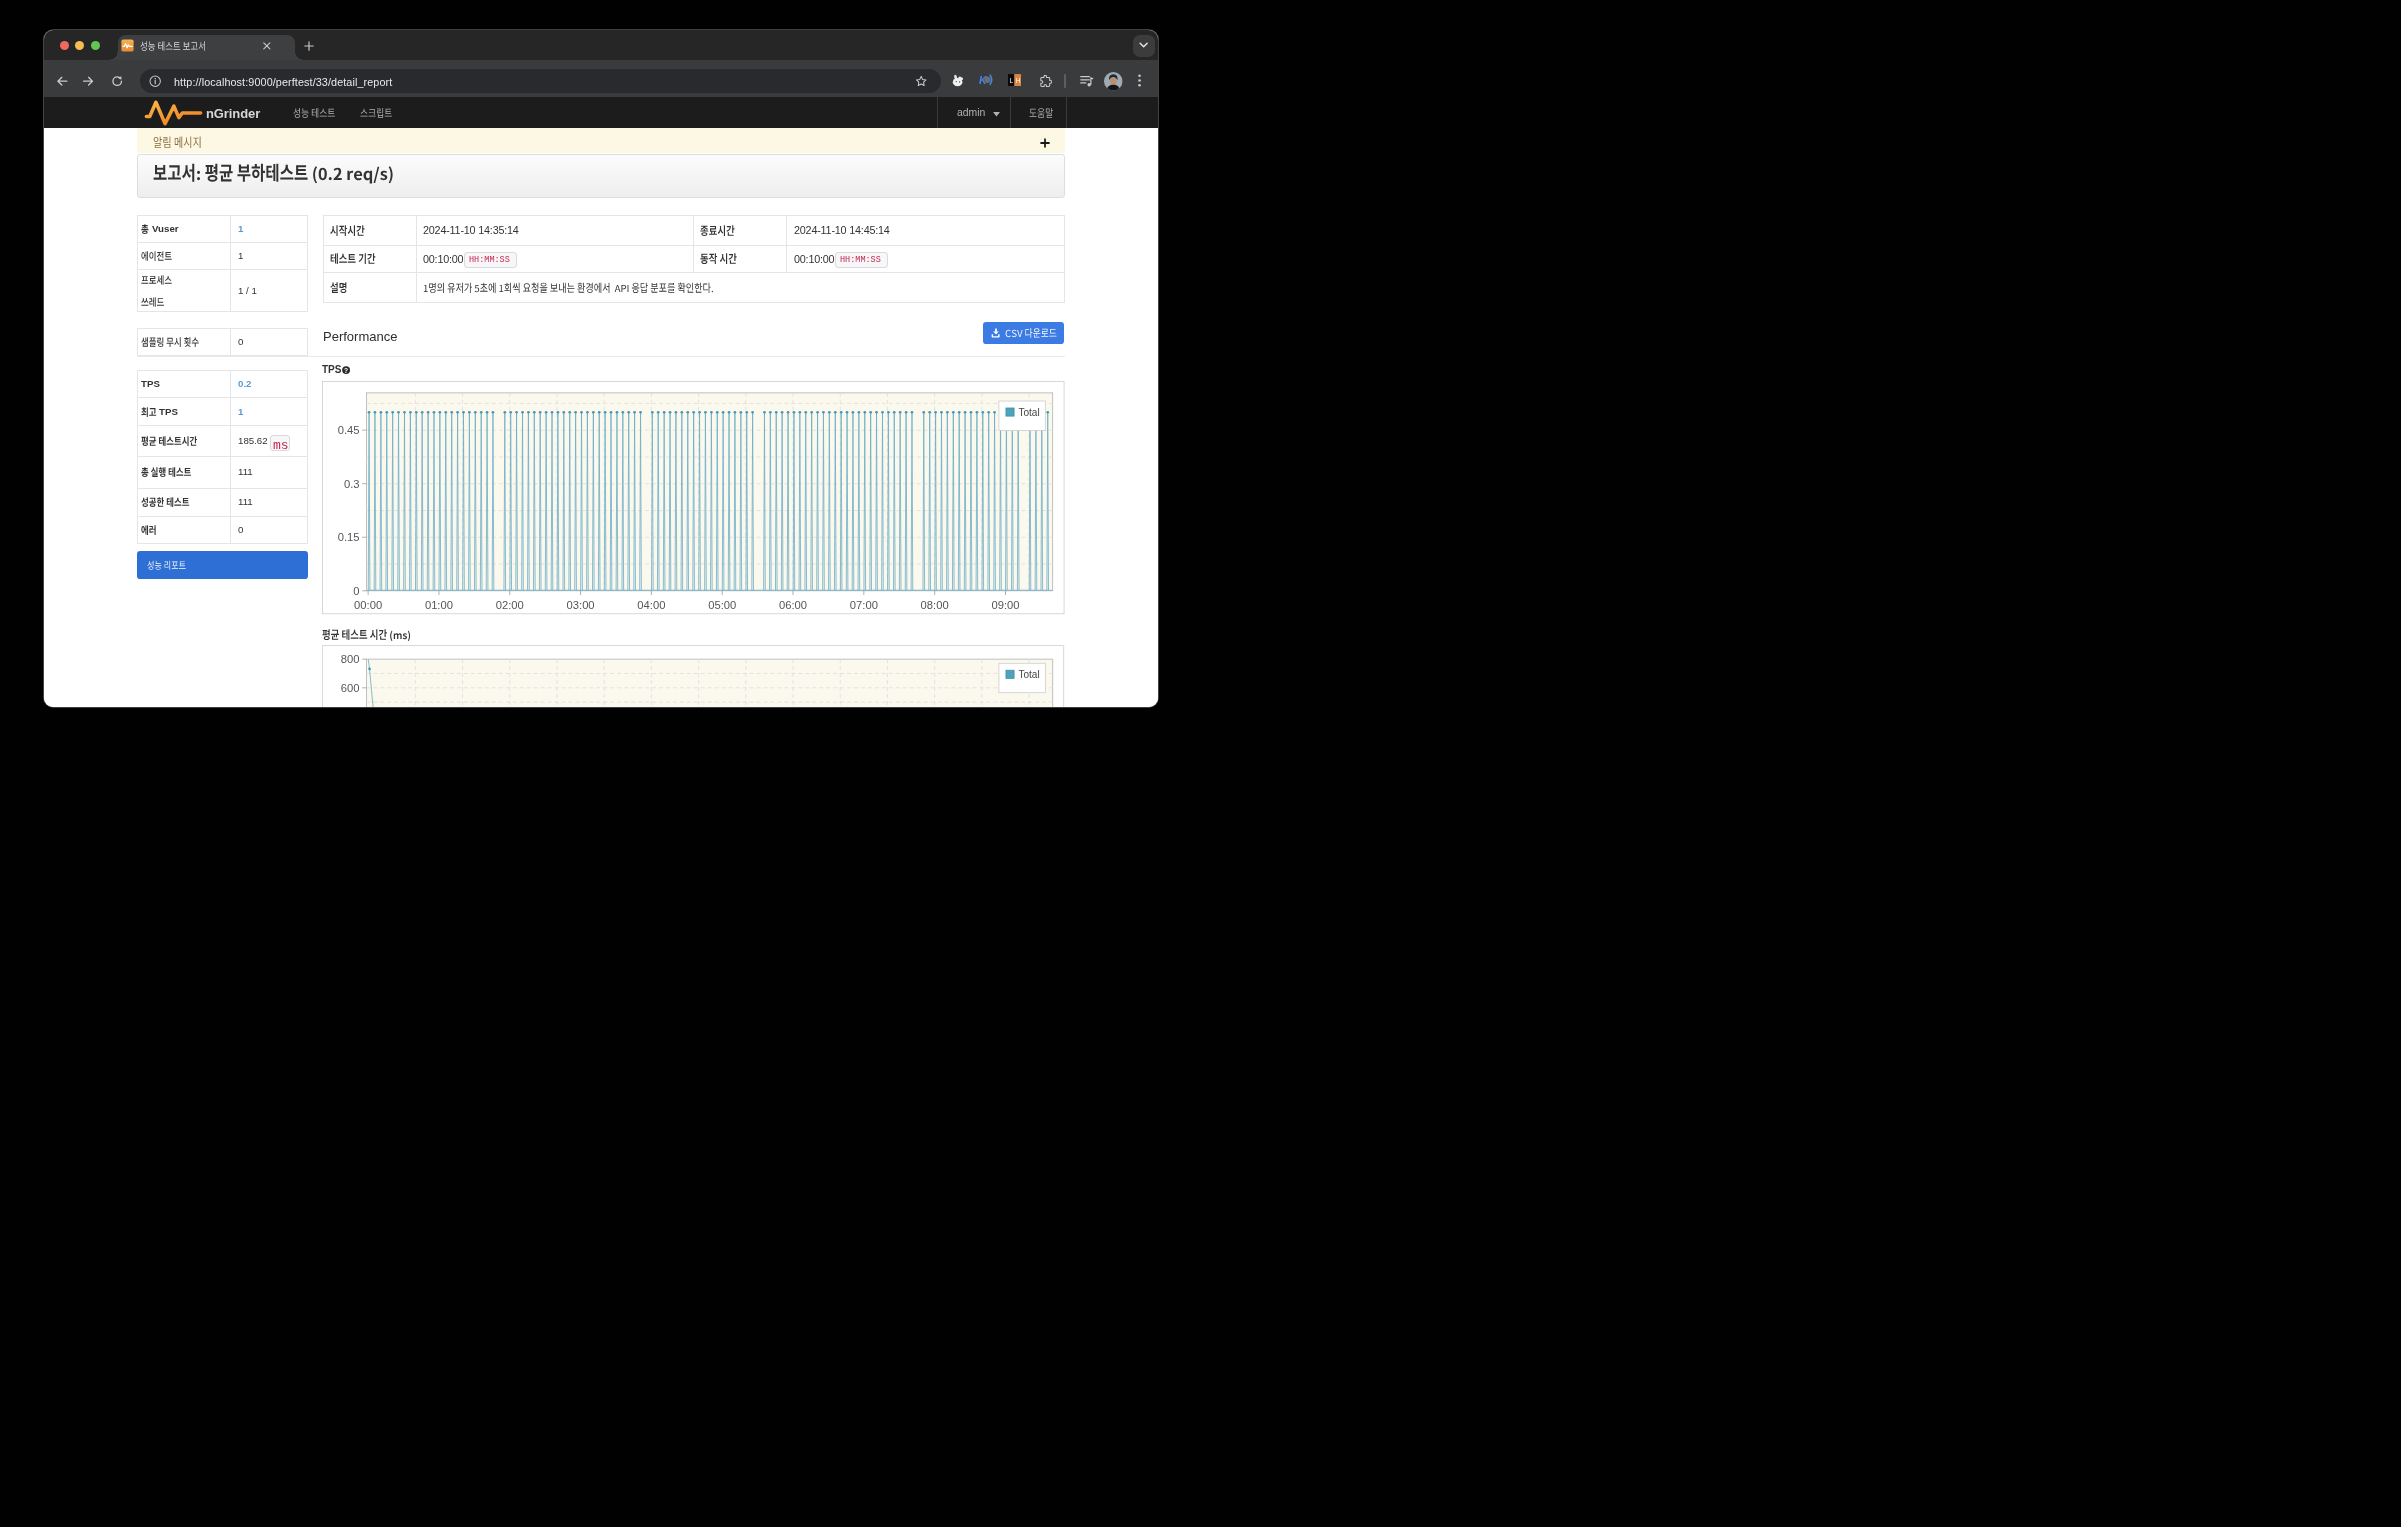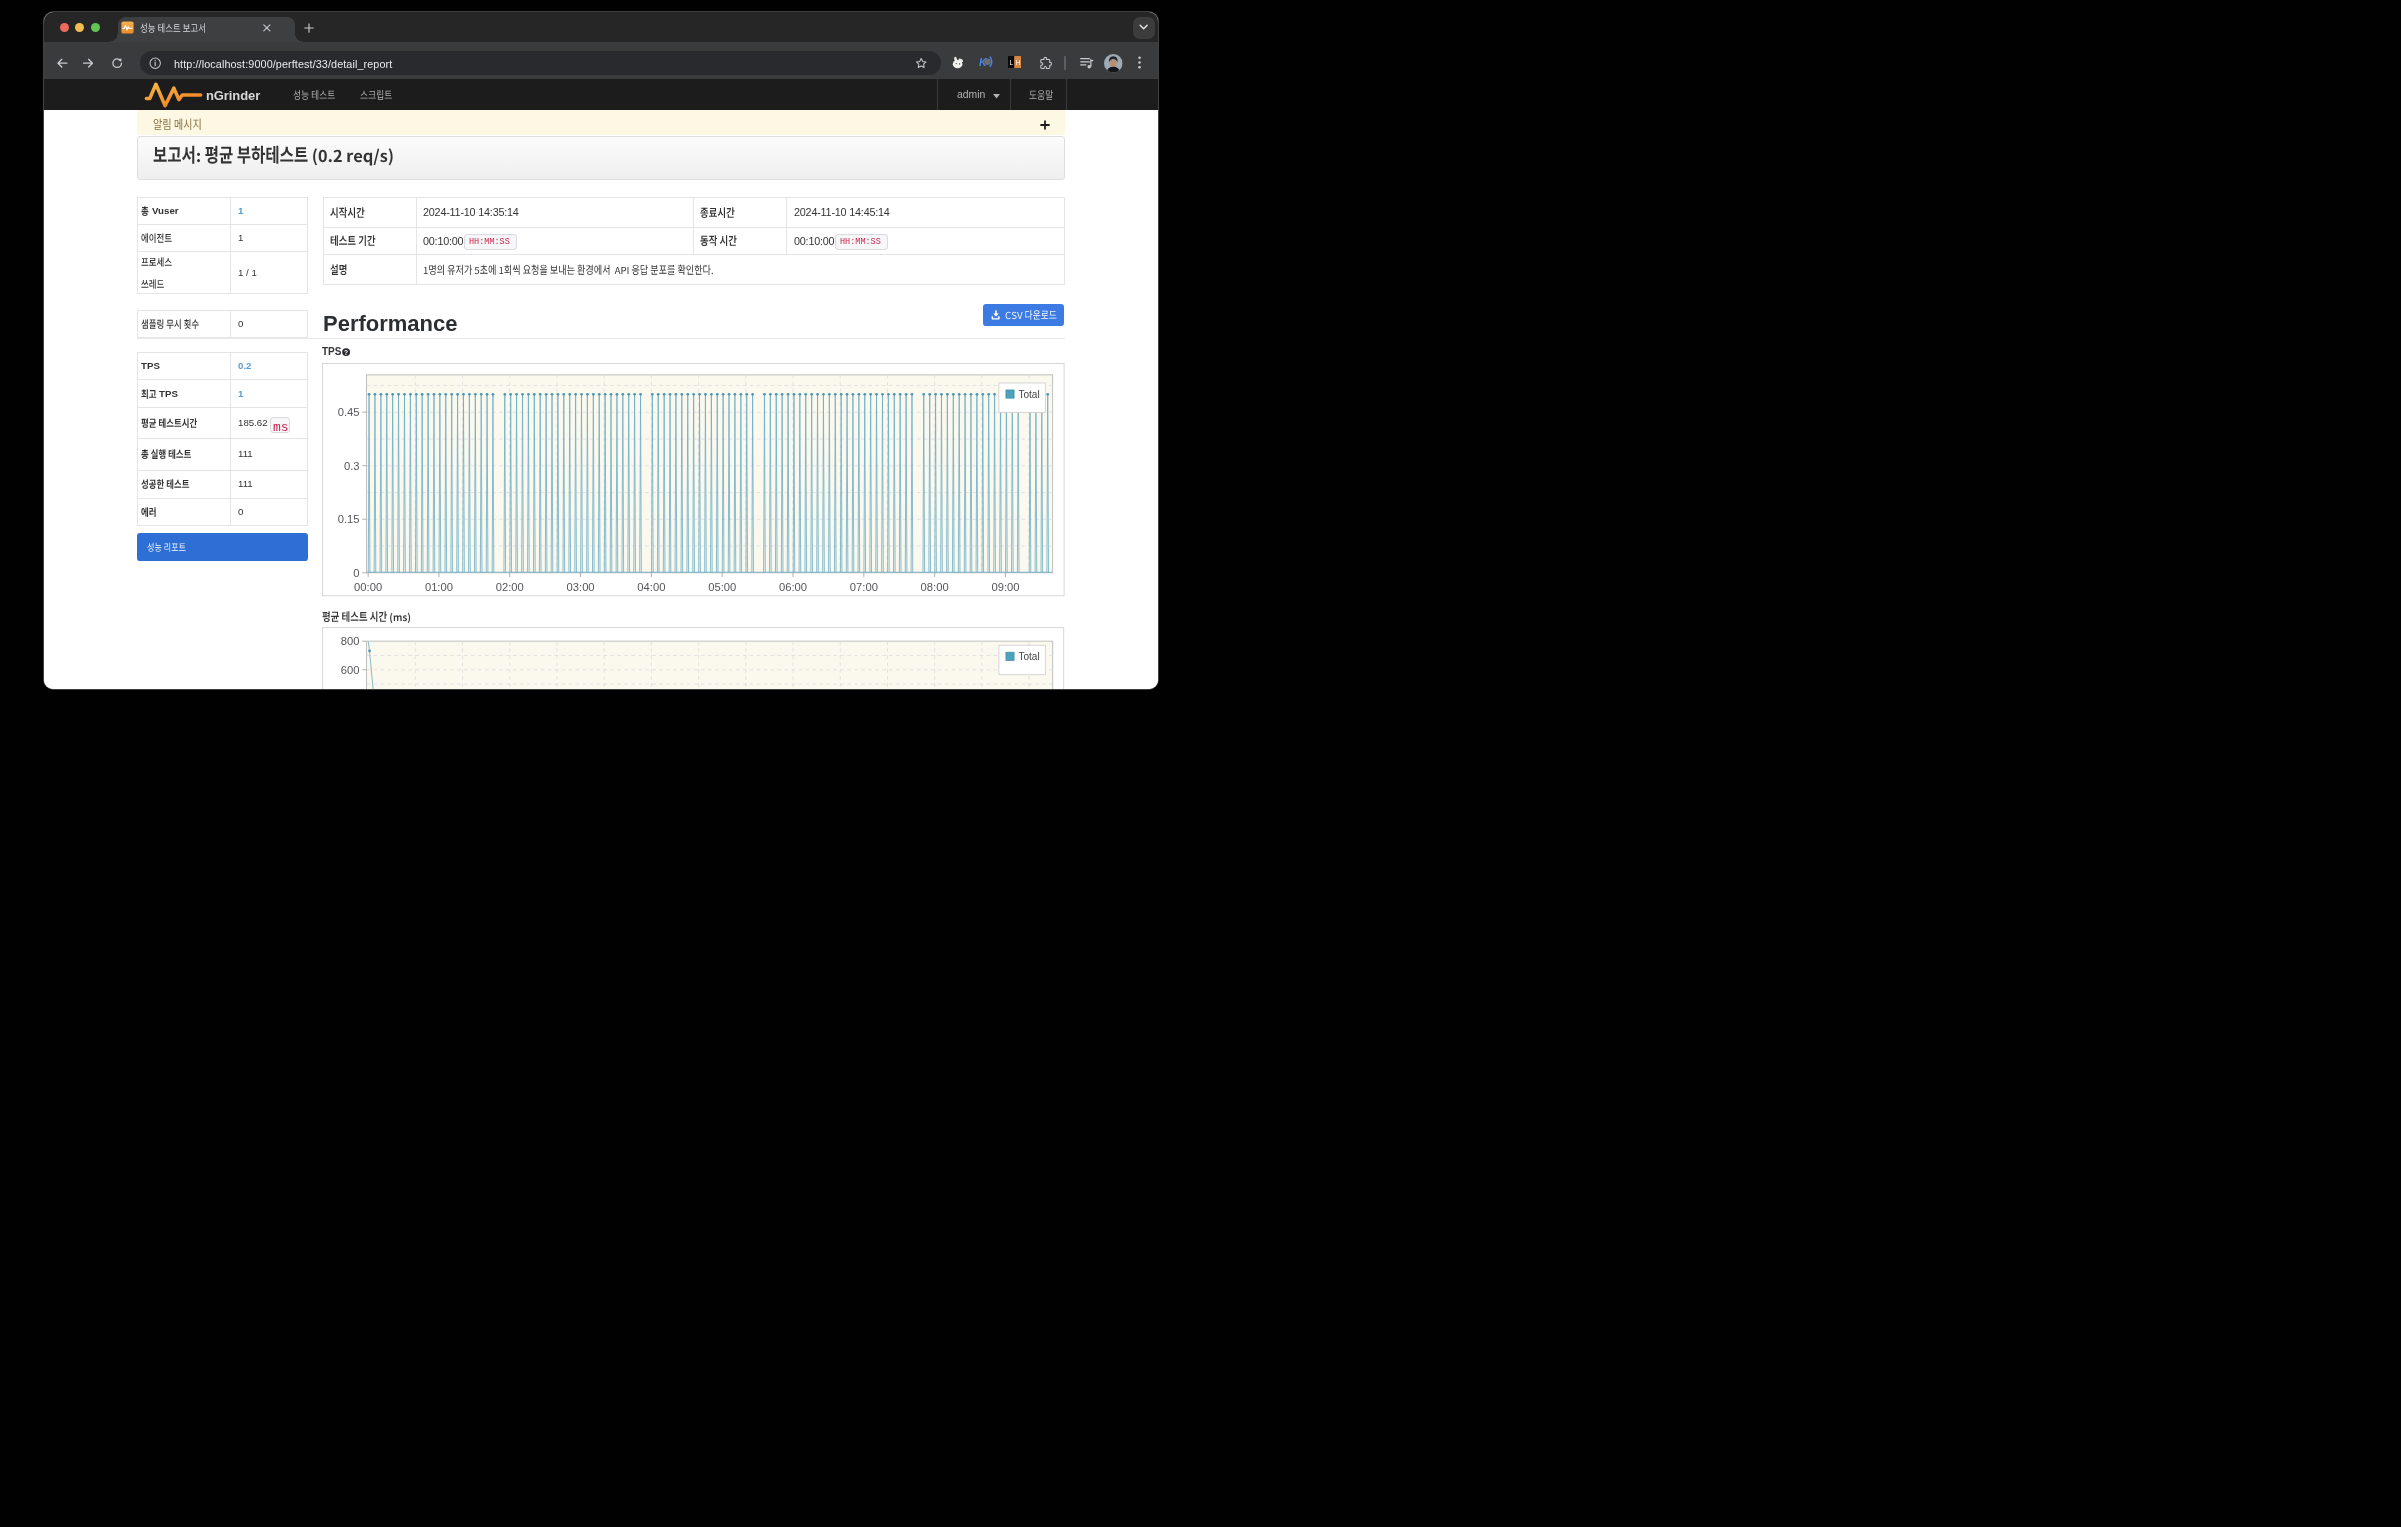--- a/index.html
+++ b/index.html
@@ -1,17 +1,17 @@
 <!DOCTYPE html>
 <html style="font-size:12.4px"><head><meta charset="utf-8"><style>
 html,body{margin:0;padding:0;background:#010101;width:1201px;height:764px;overflow:hidden;font-family:"Liberation Sans",sans-serif}
 *{box-sizing:border-box}
 .abs{position:absolute}
 .kt{position:absolute;overflow:visible}
-#win{position:absolute;left:44px;top:12px;width:1114px;height:677px;border-radius:9.3px;background:#fff;overflow:hidden;box-shadow:0 0 0 0.8px #555}
+#win{position:absolute;left:44px;top:30px;width:1114px;height:677px;border-radius:9.3px;background:#fff;overflow:hidden;box-shadow:0 0 0 0.8px #555}
 .tl{position:absolute;top:11.2px;width:9.3px;height:9.3px;border-radius:50%}
 #tab:before,#tab:after{content:"";position:absolute;bottom:0;width:7.7px;height:7.7px;background:radial-gradient(circle at 0 0, rgba(0,0,0,0) 7.3px, #3e3f41 7.7px)}
 #tab:before{left:-7.7px}
 #tab:after{right:-7.7px;transform:scaleX(-1)}
 svg.blk{display:block}
 .seg{position:absolute;border:0.8px solid #e3e5e7}
 .hline{position:absolute;height:0.8px;background:#e3e5e7}
 .vline{position:absolute;width:0.8px;background:#e3e5e7}
 </style></head><body>
 <div id="win">
@@ -236,21 +236,21 @@
     <div class="abs" style="left:420px;top:222px;width:53px;height:15.5px;background:#f7f7f9;border:0.8px solid #d9d9de;border-radius:3.1px"></div>
     <div class="abs" style="left:425px;top:225px;font-family:'Liberation Mono',monospace;font-size:8.5px;color:#c7254e">HH:MM:SS</div>
     <div class="abs" style="left:791px;top:222px;width:53px;height:15.5px;background:#f7f7f9;border:0.8px solid #d9d9de;border-radius:3.1px"></div>
     <div class="abs" style="left:796px;top:225px;font-family:'Liberation Mono',monospace;font-size:8.5px;color:#c7254e">HH:MM:SS</div>
     <svg class="kt" style="left:286px;top:262px" width="1.5" height="1.5" viewBox="0 0 2 2">
       <path fill="#333" d="M6.5 -10.8H9.4V-9.3H6.5ZM8.7 -13.1H10.2V-5.7H8.7ZM2.6 -5.1H10.2V-1.3H4.1V0.6H2.6V-2.7H8.7V-3.6H2.6ZM2.6 -0.3H10.6V1.2H2.6ZM3.3 -12.6H4.5V-11.5Q4.5 -10.2 4.1 -9Q3.8 -7.8 3 -6.9Q2.3 -6.1 1.3 -5.6L0.5 -7.1Q1.4 -7.5 2 -8.1Q2.6 -8.8 3 -9.7Q3.3 -10.6 3.3 -11.5ZM3.6 -12.6H4.8V-11.5Q4.8 -10.8 4.9 -10.2Q5.1 -9.6 5.4 -9Q5.8 -8.5 6.3 -8.1Q6.8 -7.6 7.4 -7.4L6.7 -5.9Q5.6 -6.4 4.9 -7.2Q4.3 -8 3.9 -9.1Q3.6 -10.2 3.6 -11.5Z M17.7 -10.9H20.8V-9.4H17.7ZM17.7 -8.1H20.8V-6.6H17.7ZM20.3 -13.1H21.8V-4.6H20.3ZM12.6 -12H18.1V-5.5H12.6ZM16.6 -10.5H14.1V-6.9H16.6ZM17.9 -4.2Q19.7 -4.2 20.8 -3.5Q21.8 -2.8 21.8 -1.4Q21.8 -0.1 20.8 0.6Q19.7 1.3 17.9 1.3Q16.1 1.3 15 0.6Q14 -0.1 14 -1.4Q14 -2.8 15 -3.5Q16.1 -4.2 17.9 -4.2ZM17.9 -2.8Q17.1 -2.8 16.6 -2.6Q16 -2.5 15.7 -2.2Q15.4 -1.9 15.4 -1.4Q15.4 -1 15.7 -0.7Q16 -0.4 16.6 -0.3Q17.1 -0.1 17.9 -0.1Q18.7 -0.1 19.2 -0.3Q19.8 -0.4 20.1 -0.7Q20.3 -1 20.3 -1.4Q20.3 -1.9 20.1 -2.2Q19.8 -2.5 19.2 -2.6Q18.7 -2.8 17.9 -2.8Z"></path>
     </svg>
     <svg class="kt" style="left:379px;top:262px" width="1.5" height="1.5" viewBox="0 0 2 2">
       <path fill="#333" d="M1.1 0V-1H3.2V-8H1.6V-8.7Q2.2 -8.8 2.7 -9Q3.1 -9.2 3.5 -9.4H4.4V-1H6.3V0Z M13 -10.3H16.1V-9.3H13ZM13 -7.6H16.2V-6.6H13ZM15.8 -12.5H16.8V-4.4H15.8ZM8.2 -11.5H13.2V-5.4H8.2ZM12.3 -10.5H9.2V-6.4H12.3ZM13.1 -4Q14.9 -4 15.8 -3.3Q16.8 -2.6 16.8 -1.4Q16.8 -0.2 15.8 0.5Q14.9 1.1 13.1 1.1Q11.4 1.1 10.5 0.5Q9.5 -0.2 9.5 -1.4Q9.5 -2.6 10.5 -3.3Q11.4 -4 13.1 -4ZM13.1 -3Q12.3 -3 11.7 -2.8Q11.1 -2.6 10.8 -2.3Q10.5 -1.9 10.5 -1.4Q10.5 -0.9 10.8 -0.6Q11.1 -0.2 11.7 -0Q12.3 0.2 13.1 0.2Q14 0.2 14.6 -0Q15.2 -0.2 15.5 -0.6Q15.8 -0.9 15.8 -1.4Q15.8 -1.9 15.5 -2.3Q15.2 -2.6 14.6 -2.8Q14 -3 13.1 -3Z M22.5 -11.5Q23.3 -11.5 24 -11.1Q24.6 -10.7 25 -10Q25.4 -9.2 25.4 -8.3Q25.4 -7.3 25 -6.6Q24.6 -5.9 24 -5.5Q23.3 -5.1 22.5 -5.1Q21.6 -5.1 20.9 -5.5Q20.3 -5.9 19.9 -6.6Q19.5 -7.3 19.5 -8.3Q19.5 -9.2 19.9 -10Q20.3 -10.7 20.9 -11.1Q21.6 -11.5 22.5 -11.5ZM22.5 -10.4Q21.9 -10.4 21.5 -10.2Q21 -9.9 20.8 -9.4Q20.5 -8.9 20.5 -8.3Q20.5 -7.7 20.8 -7.2Q21 -6.7 21.5 -6.4Q21.9 -6.1 22.5 -6.1Q23 -6.1 23.5 -6.4Q23.9 -6.7 24.2 -7.2Q24.4 -7.7 24.4 -8.3Q24.4 -8.9 24.2 -9.4Q23.9 -9.9 23.5 -10.2Q23 -10.4 22.5 -10.4ZM26.8 -12.5H27.9V1.2H26.8ZM19.1 -1.8 19 -2.9Q20 -2.9 21.2 -2.9Q22.4 -2.9 23.7 -3Q24.9 -3.1 26.1 -3.3L26.2 -2.4Q25 -2.1 23.7 -2Q22.4 -1.9 21.3 -1.8Q20.1 -1.8 19.1 -1.8Z M35.4 -4H36.4V1.2H35.4ZM39.1 -4H40.2V1.2H39.1ZM32.8 -4.7H42.8V-3.7H32.8ZM37.8 -12Q38.9 -12 39.8 -11.6Q40.6 -11.2 41.1 -10.6Q41.6 -9.9 41.6 -9Q41.6 -8.1 41.1 -7.4Q40.6 -6.7 39.8 -6.4Q38.9 -6 37.8 -6Q36.6 -6 35.7 -6.4Q34.9 -6.7 34.4 -7.4Q33.9 -8.1 33.9 -9Q33.9 -9.9 34.4 -10.6Q34.9 -11.2 35.7 -11.6Q36.6 -12 37.8 -12ZM37.8 -10.9Q36.9 -10.9 36.3 -10.7Q35.6 -10.5 35.3 -10Q34.9 -9.6 34.9 -9Q34.9 -8.4 35.3 -7.9Q35.6 -7.5 36.3 -7.3Q36.9 -7 37.8 -7Q38.6 -7 39.2 -7.3Q39.9 -7.5 40.2 -7.9Q40.6 -8.4 40.6 -9Q40.6 -9.6 40.2 -10Q39.9 -10.5 39.2 -10.7Q38.6 -10.9 37.8 -10.9Z M52 -12.5H53V1.2H52ZM49.7 -7.5H52.3V-6.5H49.7ZM46.8 -10.6H47.6V-8.5Q47.6 -7.4 47.3 -6.3Q47.1 -5.3 46.7 -4.3Q46.3 -3.4 45.7 -2.7Q45.1 -1.9 44.5 -1.5L43.9 -2.5Q44.5 -2.9 45 -3.5Q45.5 -4.1 45.9 -5Q46.3 -5.8 46.5 -6.7Q46.8 -7.6 46.8 -8.5ZM47 -10.6H47.8V-8.5Q47.8 -7.6 48 -6.8Q48.2 -5.9 48.6 -5.1Q49 -4.4 49.5 -3.8Q50.1 -3.1 50.7 -2.8L50.1 -1.8Q49.4 -2.2 48.8 -2.9Q48.3 -3.6 47.9 -4.5Q47.4 -5.4 47.2 -6.4Q47 -7.4 47 -8.5ZM44.3 -11.1H50.3V-10.1H44.3Z M62.6 -12.5H63.6V1.2H62.6ZM63.3 -7H65.4V-5.9H63.3ZM59.8 -11H60.8Q60.8 -9.1 60.3 -7.3Q59.8 -5.5 58.7 -4Q57.6 -2.5 55.8 -1.4L55.2 -2.4Q56.7 -3.3 57.8 -4.6Q58.8 -5.9 59.3 -7.5Q59.8 -9 59.8 -10.8ZM55.7 -11H60.3V-10H55.7Z M71.8 0.2Q71.1 0.2 70.5 -0Q70 -0.2 69.5 -0.5Q69.1 -0.8 68.8 -1.1L69.4 -1.9Q69.7 -1.6 70 -1.3Q70.3 -1.1 70.7 -1Q71.2 -0.8 71.7 -0.8Q72.3 -0.8 72.7 -1.1Q73.2 -1.3 73.4 -1.8Q73.7 -2.3 73.7 -3Q73.7 -4 73.2 -4.6Q72.6 -5.2 71.8 -5.2Q71.3 -5.2 70.9 -5Q70.6 -4.9 70.2 -4.6L69.6 -5L69.9 -9.4H74.4V-8.4H70.9L70.6 -5.7Q71 -5.9 71.3 -6Q71.6 -6.1 72 -6.1Q72.8 -6.1 73.5 -5.7Q74.1 -5.4 74.5 -4.8Q74.9 -4.1 74.9 -3.1Q74.9 -2 74.4 -1.3Q74 -0.6 73.3 -0.2Q72.6 0.2 71.8 0.2Z M76.2 -1.6H86.1V-0.5H76.2ZM80.6 -4.7H81.6V-1H80.6ZM80.6 -9.6H81.5V-9.3Q81.5 -8.3 81.2 -7.4Q80.8 -6.6 80.2 -5.9Q79.6 -5.3 78.8 -4.8Q78 -4.4 77.1 -4.2L76.7 -5.2Q77.5 -5.4 78.2 -5.7Q78.9 -6.1 79.5 -6.6Q80 -7.2 80.3 -7.9Q80.6 -8.5 80.6 -9.3ZM80.8 -9.6H81.7V-9.3Q81.7 -8.5 82 -7.9Q82.3 -7.2 82.8 -6.6Q83.3 -6.1 84.1 -5.7Q84.8 -5.4 85.6 -5.2L85.2 -4.2Q84.3 -4.4 83.5 -4.8Q82.7 -5.3 82.1 -5.9Q81.5 -6.6 81.1 -7.4Q80.8 -8.3 80.8 -9.3ZM77.1 -10.3H85.2V-9.3H77.1ZM80.6 -12.2H81.6V-10H80.6Z M91.8 -7.2H93.9V-6.2H91.8ZM95.7 -12.5H96.7V1.2H95.7ZM93.5 -12.2H94.5V0.5H93.5ZM89.8 -11.4Q90.5 -11.4 91.1 -10.8Q91.6 -10.2 91.9 -9.1Q92.2 -8.1 92.2 -6.6Q92.2 -5.1 91.9 -4.1Q91.6 -3 91.1 -2.4Q90.5 -1.8 89.8 -1.8Q89.1 -1.8 88.6 -2.4Q88.1 -3 87.8 -4.1Q87.5 -5.1 87.5 -6.6Q87.5 -8.1 87.8 -9.1Q88.1 -10.2 88.6 -10.8Q89.1 -11.4 89.8 -11.4ZM89.8 -10.2Q89.4 -10.2 89.1 -9.8Q88.8 -9.3 88.6 -8.5Q88.4 -7.7 88.4 -6.6Q88.4 -5.5 88.6 -4.7Q88.8 -3.9 89.1 -3.4Q89.4 -3 89.8 -3Q90.3 -3 90.6 -3.4Q90.9 -3.9 91.1 -4.7Q91.2 -5.5 91.2 -6.6Q91.2 -7.7 91.1 -8.5Q90.9 -9.3 90.6 -9.8Q90.3 -10.2 89.8 -10.2Z M101.8 0V-1H103.9V-8H102.2V-8.7Q102.8 -8.8 103.3 -9Q103.8 -9.2 104.1 -9.4H105V-1H106.9V0Z M111.5 -4.3H112.5V-2H111.5ZM116.3 -12.5H117.3V1.2H116.3ZM108.6 -1.4 108.4 -2.5Q109.5 -2.5 110.7 -2.5Q111.9 -2.5 113.2 -2.6Q114.4 -2.7 115.6 -2.9L115.7 -2Q114.5 -1.7 113.2 -1.6Q112 -1.5 110.8 -1.5Q109.6 -1.4 108.6 -1.4ZM108.7 -10.8H115.3V-9.8H108.7ZM112 -9Q112.8 -9 113.4 -8.7Q114 -8.4 114.3 -7.8Q114.6 -7.3 114.6 -6.5Q114.6 -5.7 114.3 -5.2Q114 -4.6 113.4 -4.3Q112.8 -4 112 -4Q111.2 -4 110.6 -4.3Q110 -4.6 109.7 -5.2Q109.4 -5.7 109.4 -6.5Q109.4 -7.3 109.7 -7.8Q110 -8.4 110.6 -8.7Q111.2 -9 112 -9ZM112 -8.1Q111.3 -8.1 110.8 -7.6Q110.3 -7.2 110.3 -6.5Q110.3 -5.8 110.8 -5.4Q111.3 -5 112 -5Q112.7 -5 113.2 -5.4Q113.7 -5.8 113.7 -6.5Q113.7 -7.2 113.2 -7.6Q112.7 -8.1 112 -8.1ZM111.5 -12.5H112.5V-10.3H111.5Z M121.2 -3.8H128.7V1.2H127.7V-2.7H121.2ZM127.7 -12.5H128.7V-4.5H127.7ZM121.2 -11.7H121.9V-10.3Q121.9 -9.6 121.8 -8.9Q121.7 -8.2 121.5 -7.5Q121.3 -6.7 120.9 -6.1Q120.6 -5.5 120 -5.2L119.5 -6.1Q119.9 -6.4 120.3 -6.9Q120.6 -7.4 120.8 -8Q121 -8.6 121.1 -9.2Q121.2 -9.8 121.2 -10.3ZM121.4 -11.7H122.1V-10.3Q122.1 -9.8 122.2 -9.2Q122.3 -8.6 122.5 -8Q122.6 -7.4 122.9 -6.9Q123.2 -6.4 123.7 -6L123.2 -5Q122.6 -5.4 122.3 -6.1Q122 -6.7 121.8 -7.5Q121.6 -8.2 121.5 -8.9Q121.4 -9.7 121.4 -10.3ZM124.2 -11.7H125V-10.3Q125 -9.6 124.9 -8.9Q124.8 -8.1 124.6 -7.4Q124.4 -6.7 124.1 -6.1Q123.7 -5.4 123.2 -5L122.7 -6Q123.2 -6.3 123.5 -6.9Q123.7 -7.4 123.9 -8Q124.1 -8.6 124.2 -9.2Q124.2 -9.8 124.2 -10.3ZM124.4 -11.7H125.2V-10.3Q125.2 -9.5 125.3 -8.7Q125.5 -7.9 125.9 -7.2Q126.3 -6.5 126.9 -6.1L126.3 -5.2Q125.6 -5.7 125.2 -6.5Q124.8 -7.3 124.6 -8.3Q124.4 -9.3 124.4 -10.3Z M135.9 -5.5H136.9V-1.4H135.9ZM139.9 -5.5H141V-1.4H139.9ZM133.4 -1.6H143.4V-0.6H133.4ZM138.4 -11.6Q139.6 -11.6 140.5 -11.2Q141.4 -10.8 141.9 -10Q142.4 -9.2 142.4 -8.1Q142.4 -7.1 141.9 -6.3Q141.4 -5.5 140.5 -5Q139.6 -4.6 138.4 -4.6Q137.3 -4.6 136.3 -5Q135.4 -5.5 134.9 -6.3Q134.4 -7.1 134.4 -8.1Q134.4 -9.2 134.9 -10Q135.4 -10.8 136.3 -11.2Q137.3 -11.6 138.4 -11.6ZM138.4 -10.6Q137.5 -10.6 136.8 -10.3Q136.2 -10 135.8 -9.4Q135.4 -8.9 135.4 -8.1Q135.4 -7.4 135.8 -6.8Q136.2 -6.2 136.8 -5.9Q137.5 -5.6 138.4 -5.6Q139.3 -5.6 140 -5.9Q140.7 -6.2 141 -6.8Q141.4 -7.4 141.4 -8.1Q141.4 -8.9 141 -9.4Q140.7 -10 140 -10.3Q139.3 -10.6 138.4 -10.6Z M147.4 -10.2H148.2V-9.6Q148.2 -8.4 147.8 -7.4Q147.4 -6.3 146.7 -5.6Q146.1 -4.8 145.1 -4.4L144.7 -5.4Q145.5 -5.7 146.1 -6.4Q146.7 -7 147 -7.8Q147.4 -8.7 147.4 -9.6ZM147.5 -10.2H148.4V-9.6Q148.4 -9 148.6 -8.4Q148.8 -7.8 149.1 -7.3Q149.5 -6.8 150 -6.4Q150.5 -6 151.1 -5.8L150.7 -4.8Q149.7 -5.1 149 -5.8Q148.3 -6.5 147.9 -7.5Q147.5 -8.5 147.5 -9.6ZM144.9 -10.9H150.8V-9.8H144.9ZM147.4 -12.6H148.4V-10.5H147.4ZM150.5 -8.6H152.9V-7.6H150.5ZM152.7 -12.5H153.7V-4.2H152.7ZM150.1 -3.9Q151.8 -3.9 152.7 -3.2Q153.7 -2.5 153.7 -1.4Q153.7 -0.2 152.7 0.5Q151.8 1.1 150.1 1.1Q148.3 1.1 147.4 0.5Q146.4 -0.2 146.4 -1.4Q146.4 -2.5 147.4 -3.2Q148.3 -3.9 150.1 -3.9ZM150.1 -2.9Q149.2 -2.9 148.6 -2.7Q148 -2.5 147.7 -2.2Q147.4 -1.8 147.4 -1.4Q147.4 -0.9 147.7 -0.5Q148 -0.2 148.6 -0Q149.2 0.2 150.1 0.2Q150.9 0.2 151.5 -0Q152.1 -0.2 152.4 -0.5Q152.7 -0.9 152.7 -1.4Q152.7 -1.8 152.4 -2.2Q152.1 -2.5 151.5 -2.7Q150.9 -2.9 150.1 -2.9Z M160.8 -12.3Q162.6 -12.3 163.6 -11.7Q164.6 -11 164.6 -9.9Q164.6 -8.8 163.6 -8.1Q162.6 -7.5 160.8 -7.5Q158.9 -7.5 157.9 -8.1Q156.9 -8.8 156.9 -9.9Q156.9 -11 157.9 -11.7Q158.9 -12.3 160.8 -12.3ZM160.8 -11.3Q159.9 -11.3 159.2 -11.2Q158.6 -11 158.3 -10.7Q157.9 -10.4 157.9 -9.9Q157.9 -9.4 158.3 -9.1Q158.6 -8.8 159.2 -8.6Q159.9 -8.5 160.8 -8.5Q161.7 -8.5 162.3 -8.6Q162.9 -8.8 163.3 -9.1Q163.6 -9.4 163.6 -9.9Q163.6 -10.4 163.3 -10.7Q162.9 -11 162.3 -11.2Q161.7 -11.3 160.8 -11.3ZM155.8 -6.6H165.7V-5.6H155.8ZM157 -4.4H164.5V-1.3H158V0.3H157V-2.3H163.5V-3.5H157ZM157 0H164.8V1H157Z M169.7 -1.6H179.7V-0.6H169.7ZM174.2 -4.9H175.2V-1.3H174.2ZM170.9 -11.5H171.9V-9.1H177.5V-11.5H178.5V-4.5H170.9ZM171.9 -8.1V-5.6H177.5V-8.1Z M189.2 -12.5H190.2V1.2H189.2ZM187.4 -6.9H189.5V-5.9H187.4ZM186.7 -12.2H187.7V0.5H186.7ZM181.4 -10.8H182.4V-3H181.4ZM181.4 -3.5H182.1Q183 -3.5 183.9 -3.5Q184.9 -3.6 185.9 -3.9L186.1 -2.8Q184.9 -2.5 184 -2.4Q183 -2.4 182.1 -2.4H181.4Z M193.4 -8.4H200.9V-7.4H193.4ZM192.1 -5.5H202V-4.5H192.1ZM193.4 -12H194.4V-7.9H193.4ZM193.3 -0.2H200.9V0.8H193.3ZM193.3 -3.2H194.3V0.1H193.3Z M213.5 -12.5H214.5V-1.8H213.5ZM214.1 -7.7H216.1V-6.7H214.1ZM207.5 -0.2H214.9V0.9H207.5ZM207.5 -2.5H208.5V0.2H207.5ZM208.8 -5.8H209.8V-3.9H208.8ZM206 -3.4 205.9 -4.4Q206.9 -4.4 208.1 -4.4Q209.2 -4.4 210.5 -4.5Q211.7 -4.7 212.8 -4.9L212.9 -4Q211.7 -3.7 210.5 -3.6Q209.3 -3.4 208.1 -3.4Q207 -3.4 206 -3.4ZM206.2 -11.2H212.5V-10.2H206.2ZM209.3 -9.6Q210.5 -9.6 211.2 -9.1Q211.9 -8.5 211.9 -7.6Q211.9 -6.6 211.2 -6Q210.5 -5.4 209.3 -5.4Q208.2 -5.4 207.5 -6Q206.8 -6.6 206.8 -7.6Q206.8 -8.5 207.5 -9.1Q208.2 -9.6 209.3 -9.6ZM209.3 -8.8Q208.6 -8.8 208.2 -8.4Q207.7 -8.1 207.7 -7.6Q207.7 -7 208.2 -6.7Q208.6 -6.3 209.3 -6.3Q210.1 -6.3 210.5 -6.7Q210.9 -7 210.9 -7.6Q210.9 -8.1 210.5 -8.4Q210.1 -8.8 209.3 -8.8ZM208.8 -12.6H209.8V-10.7H208.8Z M222.4 -10H225.3V-9H222.4ZM222.3 -7.1H225.3V-6.1H222.3ZM225.2 -12.5H226.2V-4.3H225.2ZM221.7 -11.5H222.8Q222.8 -9.7 222.2 -8.3Q221.6 -6.9 220.4 -5.9Q219.3 -4.9 217.7 -4.3L217.3 -5.3Q218.7 -5.8 219.7 -6.6Q220.7 -7.5 221.2 -8.6Q221.7 -9.6 221.7 -10.9ZM217.8 -11.5H222.4V-10.4H217.8ZM222.6 -4.2Q223.7 -4.2 224.5 -3.8Q225.3 -3.5 225.8 -2.9Q226.2 -2.3 226.2 -1.5Q226.2 -0.7 225.8 -0.1Q225.3 0.5 224.5 0.8Q223.7 1.1 222.6 1.1Q221.5 1.1 220.7 0.8Q219.9 0.5 219.4 -0.1Q219 -0.7 219 -1.5Q219 -2.3 219.4 -2.9Q219.9 -3.5 220.7 -3.8Q221.5 -4.2 222.6 -4.2ZM222.6 -3.2Q221.8 -3.2 221.2 -3Q220.6 -2.8 220.3 -2.4Q220 -2 220 -1.5Q220 -1 220.3 -0.6Q220.6 -0.3 221.2 -0.1Q221.8 0.1 222.6 0.1Q223.4 0.1 224 -0.1Q224.6 -0.3 224.9 -0.6Q225.2 -1 225.2 -1.5Q225.2 -2 224.9 -2.4Q224.6 -2.8 224 -3Q223.4 -3.2 222.6 -3.2Z M232.8 -7.2H234.8V-6.2H232.8ZM236.7 -12.5H237.7V1.2H236.7ZM234.5 -12.2H235.5V0.5H234.5ZM230.8 -11.4Q231.5 -11.4 232 -10.8Q232.6 -10.2 232.8 -9.1Q233.1 -8.1 233.1 -6.6Q233.1 -5.1 232.8 -4.1Q232.6 -3 232 -2.4Q231.5 -1.8 230.8 -1.8Q230.1 -1.8 229.6 -2.4Q229 -3 228.7 -4.1Q228.5 -5.1 228.5 -6.6Q228.5 -8.1 228.7 -9.1Q229 -10.2 229.6 -10.8Q230.1 -11.4 230.8 -11.4ZM230.8 -10.2Q230.4 -10.2 230 -9.8Q229.7 -9.3 229.6 -8.5Q229.4 -7.7 229.4 -6.6Q229.4 -5.5 229.6 -4.7Q229.7 -3.9 230 -3.4Q230.4 -3 230.8 -3Q231.2 -3 231.5 -3.4Q231.9 -3.9 232 -4.7Q232.2 -5.5 232.2 -6.6Q232.2 -7.7 232 -8.5Q231.9 -9.3 231.5 -9.8Q231.2 -10.2 230.8 -10.2Z M245 -7.9H248V-6.8H245ZM242.3 -11.3H243.2V-8.9Q243.2 -7.7 242.9 -6.6Q242.7 -5.5 242.3 -4.6Q241.9 -3.6 241.3 -2.9Q240.8 -2.2 240.1 -1.7L239.5 -2.7Q240.1 -3.1 240.6 -3.7Q241.1 -4.4 241.5 -5.2Q241.9 -6.1 242.1 -7Q242.3 -7.9 242.3 -8.9ZM242.5 -11.3H243.3V-8.9Q243.3 -8 243.6 -7Q243.8 -6.1 244.2 -5.3Q244.5 -4.5 245.1 -3.9Q245.6 -3.3 246.2 -3L245.6 -2Q244.9 -2.4 244.4 -3.1Q243.8 -3.8 243.4 -4.7Q243 -5.6 242.8 -6.7Q242.5 -7.8 242.5 -8.9ZM247.5 -12.5H248.5V1.2H247.5Z M255.6 0 258.7 -9.4H260.1L263.3 0H262L260.4 -5.3Q260.1 -6.1 259.9 -6.8Q259.6 -7.6 259.4 -8.4H259.4Q259.1 -7.6 258.9 -6.8Q258.7 -6.1 258.4 -5.3L256.8 0ZM257.2 -2.9V-3.8H261.6V-2.9Z M264.6 0V-9.4H267.3Q268.3 -9.4 269.1 -9.1Q269.9 -8.9 270.4 -8.3Q270.8 -7.7 270.8 -6.6Q270.8 -5.7 270.4 -5Q269.9 -4.4 269.1 -4.1Q268.4 -3.7 267.3 -3.7H265.8V0ZM265.8 -4.7H267.2Q268.4 -4.7 269 -5.2Q269.6 -5.6 269.6 -6.6Q269.6 -7.7 269 -8.1Q268.4 -8.4 267.1 -8.4H265.8Z M272.7 0V-9.4H273.9V0Z M278.5 -5.9H288.4V-4.8H278.5ZM283.5 -3.7Q285.2 -3.7 286.2 -3.1Q287.2 -2.4 287.2 -1.3Q287.2 -0.1 286.2 0.5Q285.2 1.2 283.5 1.2Q281.7 1.2 280.7 0.5Q279.7 -0.1 279.7 -1.3Q279.7 -2.4 280.7 -3.1Q281.7 -3.7 283.5 -3.7ZM283.5 -2.7Q282.6 -2.7 282 -2.6Q281.4 -2.4 281 -2.1Q280.7 -1.7 280.7 -1.3Q280.7 -0.8 281 -0.5Q281.4 -0.1 282 0Q282.6 0.2 283.5 0.2Q284.3 0.2 284.9 0Q285.6 -0.1 285.9 -0.5Q286.2 -0.8 286.2 -1.3Q286.2 -1.7 285.9 -2.1Q285.6 -2.4 284.9 -2.6Q284.3 -2.7 283.5 -2.7ZM283.5 -12.2Q284.7 -12.2 285.5 -11.8Q286.4 -11.5 286.9 -10.9Q287.3 -10.4 287.3 -9.6Q287.3 -8.7 286.9 -8.2Q286.4 -7.6 285.5 -7.3Q284.7 -6.9 283.5 -6.9Q282.3 -6.9 281.4 -7.3Q280.6 -7.6 280.1 -8.2Q279.6 -8.7 279.6 -9.6Q279.6 -10.4 280.1 -10.9Q280.6 -11.5 281.4 -11.8Q282.3 -12.2 283.5 -12.2ZM283.5 -11.2Q282.6 -11.2 282 -11Q281.3 -10.8 281 -10.4Q280.6 -10.1 280.6 -9.6Q280.6 -9 281 -8.7Q281.3 -8.3 282 -8.1Q282.6 -7.9 283.5 -7.9Q284.3 -7.9 285 -8.1Q285.6 -8.3 286 -8.7Q286.3 -9 286.3 -9.6Q286.3 -10.1 286 -10.4Q285.6 -10.8 285 -11Q284.3 -11.2 283.5 -11.2Z M297.2 -12.5H298.2V-5.2H297.2ZM297.9 -9.3H299.8V-8.3H297.9ZM290.2 -6.7H291Q292.2 -6.7 293 -6.7Q293.9 -6.8 294.6 -6.9Q295.3 -7 296 -7.2L296.2 -6.1Q295.4 -6 294.7 -5.9Q293.9 -5.7 293.1 -5.7Q292.2 -5.7 291 -5.7H290.2ZM290.2 -11.6H295V-10.6H291.2V-6H290.2ZM291.3 -4.5H292.3V-2.8H297.2V-4.5H298.2V0.9H291.3ZM292.3 -1.8V-0.1H297.2V-1.8Z M303.6 -5.3H313.5V-4.3H303.6ZM308.1 -4.8H309.1V-1.6H308.1ZM304.8 -0.2H312.4V0.9H304.8ZM304.8 -2.8H305.8V0.2H304.8ZM304.9 -12.1H305.9V-10.3H311.2V-12.1H312.2V-6.6H304.9ZM305.9 -9.4V-7.6H311.2V-9.4Z M314.8 -1.6H324.7V-0.5H314.8ZM319.2 -5.1H320.2V-1.1H319.2ZM315.6 -11.2H323.8V-10.2H315.6ZM315.7 -5.7H323.8V-4.7H315.7ZM317.3 -10.4H318.4V-5.5H317.3ZM321.1 -10.4H322.1V-5.5H321.1Z M325.9 -6.1H335.9V-5.2H325.9ZM327.1 -4.1H334.7V-1.2H328.1V0.4H327.1V-2H333.7V-3.2H327.1ZM327.1 0.1H335V1H327.1ZM327.2 -12.1H334.6V-9.3H328.2V-7.8H327.2V-10.1H333.6V-11.2H327.2ZM327.2 -8.1H334.8V-7.2H327.2Z M342.7 -6.1H343.7V-4.3H342.7ZM347.3 -12.5H348.4V-3.3H347.3ZM347.9 -8.4H350V-7.3H347.9ZM339.9 -3.7 339.8 -4.7Q340.8 -4.7 341.9 -4.8Q343.1 -4.8 344.3 -4.9Q345.6 -5 346.7 -5.2L346.8 -4.3Q345.6 -4 344.4 -3.9Q343.2 -3.8 342 -3.8Q340.9 -3.7 339.9 -3.7ZM341.1 -2.6H348.4V1.2H347.3V-1.6H341.1ZM340.1 -11.3H346.4V-10.3H340.1ZM343.2 -9.8Q344.4 -9.8 345.1 -9.3Q345.8 -8.7 345.8 -7.8Q345.8 -6.8 345.1 -6.3Q344.4 -5.7 343.2 -5.7Q342.1 -5.7 341.4 -6.3Q340.6 -6.8 340.6 -7.8Q340.6 -8.7 341.4 -9.3Q342.1 -9.8 343.2 -9.8ZM343.2 -8.9Q342.5 -8.9 342 -8.6Q341.6 -8.3 341.6 -7.8Q341.6 -7.3 342 -6.9Q342.5 -6.6 343.2 -6.6Q343.9 -6.6 344.4 -6.9Q344.8 -7.3 344.8 -7.8Q344.8 -8.3 344.4 -8.6Q343.9 -8.9 343.2 -8.9ZM342.7 -12.6H343.7V-10.8H342.7Z M359 -12.5H360V-2.5H359ZM353 -0.2H360.4V0.9H353ZM353 -3.5H354V0.2H353ZM354.1 -11.5Q355 -11.5 355.6 -11.1Q356.2 -10.7 356.6 -9.9Q357 -9.2 357 -8.2Q357 -7.2 356.6 -6.4Q356.2 -5.7 355.6 -5.2Q355 -4.8 354.1 -4.8Q353.3 -4.8 352.7 -5.2Q352 -5.7 351.6 -6.4Q351.3 -7.2 351.3 -8.2Q351.3 -9.2 351.6 -9.9Q352 -10.7 352.7 -11.1Q353.3 -11.5 354.1 -11.5ZM354.1 -10.5Q353.6 -10.5 353.2 -10.2Q352.7 -9.9 352.5 -9.4Q352.3 -8.9 352.3 -8.2Q352.3 -7.5 352.5 -7Q352.7 -6.5 353.2 -6.2Q353.6 -5.9 354.1 -5.9Q354.7 -5.9 355.1 -6.2Q355.5 -6.5 355.8 -7Q356 -7.5 356 -8.2Q356 -8.9 355.8 -9.4Q355.5 -9.9 355.1 -10.2Q354.7 -10.5 354.1 -10.5Z M369.7 -12.5H370.7V-2.2H369.7ZM370.4 -8H372.3V-6.9H370.4ZM362.2 -10.8H368.7V-9.8H362.2ZM365.5 -9.1Q366.3 -9.1 366.8 -8.7Q367.4 -8.4 367.8 -7.9Q368.1 -7.3 368.1 -6.5Q368.1 -5.8 367.8 -5.2Q367.4 -4.6 366.8 -4.3Q366.3 -4 365.5 -4Q364.7 -4 364.1 -4.3Q363.5 -4.6 363.2 -5.2Q362.8 -5.8 362.8 -6.5Q362.8 -7.3 363.2 -7.9Q363.5 -8.4 364.1 -8.7Q364.7 -9.1 365.5 -9.1ZM365.5 -8.1Q364.7 -8.1 364.3 -7.7Q363.8 -7.2 363.8 -6.5Q363.8 -5.8 364.3 -5.4Q364.7 -5 365.5 -5Q366.2 -5 366.7 -5.4Q367.1 -5.8 367.1 -6.5Q367.1 -7.2 366.7 -7.7Q366.2 -8.1 365.5 -8.1ZM365 -12.5H366V-10.3H365ZM363.9 -0.2H371.2V0.9H363.9ZM363.9 -3.1H364.9V0.3H363.9Z M380.8 -12.5H381.8V1.2H380.8ZM381.6 -7.1H383.6V-6.1H381.6ZM373.8 -3.3H374.7Q375.7 -3.3 376.6 -3.3Q377.4 -3.4 378.2 -3.5Q379 -3.6 379.8 -3.7L379.9 -2.7Q379.1 -2.5 378.3 -2.4Q377.5 -2.3 376.6 -2.3Q375.7 -2.2 374.7 -2.2H373.8ZM373.8 -11.2H378.9V-10.1H374.8V-2.8H373.8Z M385.7 0.2Q385.4 0.2 385.1 -0.1Q384.9 -0.3 384.9 -0.7Q384.9 -1.1 385.1 -1.4Q385.4 -1.6 385.7 -1.6Q386.1 -1.6 386.3 -1.4Q386.6 -1.1 386.6 -0.7Q386.6 -0.3 386.3 -0.1Q386.1 0.2 385.7 0.2Z"></path>
     </svg>
-    <div class="abs" style="left:279px;top:299px;font-size:22px;font-weight:bold;color:#2b2f33">Performance</div>
+    <div class="abs" style="left:279px;top:299px;font-size:13px;font-weight:normal;color:#2b2f33">Performance</div>
     <div class="abs" style="left:939px;top:292px;width:81px;height:22px;background:#3d7be4;border-radius:3.1px"></div>
     <svg class="abs blk" style="left:947px;top:298px" width="10" height="10" viewBox="0 0 13 13">
 <path d="M5.4 0.8h2.2v3.7h2.6L6.5 8.3 2.8 4.5h2.6z" fill="#fff"></path>
 <path d="M0.8 8.2v3.2q0 1 1 1h8.4q1 0 1-1V8.2h-1.9v2.5H2.7V8.2z" fill="#fff"></path>
 <circle cx="7.9" cy="10.6" r="0.55" fill="#fff"></circle>
       <circle cx="9.7" cy="10.6" r="0.55" fill="#fff"></circle>
     </svg>
     <svg class="kt" style="left:961px;top:307px" width="1.5" height="1.5" viewBox="0 0 2 2">
       <path fill="#fff" d="M4.9 0.2Q4 0.2 3.3 -0.2Q2.5 -0.5 1.9 -1.1Q1.4 -1.8 1.1 -2.7Q0.8 -3.6 0.8 -4.8Q0.8 -5.9 1.1 -6.8Q1.4 -7.7 2 -8.4Q2.5 -9 3.3 -9.4Q4.1 -9.7 5 -9.7Q5.9 -9.7 6.5 -9.3Q7.2 -9 7.6 -8.5L6.9 -7.8Q6.6 -8.2 6.1 -8.4Q5.6 -8.7 5 -8.7Q4.1 -8.7 3.4 -8.2Q2.7 -7.7 2.4 -6.8Q2 -6 2 -4.8Q2 -3.6 2.4 -2.7Q2.7 -1.8 3.4 -1.4Q4 -0.9 5 -0.9Q5.6 -0.9 6.2 -1.2Q6.7 -1.5 7.2 -2L7.8 -1.2Q7.3 -0.5 6.5 -0.2Q5.8 0.2 4.9 0.2Z M12.2 0.2Q11.2 0.2 10.4 -0.2Q9.5 -0.6 8.9 -1.2L9.6 -2.1Q10.1 -1.5 10.8 -1.2Q11.5 -0.9 12.3 -0.9Q13.2 -0.9 13.7 -1.3Q14.3 -1.7 14.3 -2.4Q14.3 -2.9 14 -3.2Q13.8 -3.5 13.5 -3.7Q13.1 -3.9 12.7 -4.1L11.3 -4.7Q10.9 -4.9 10.4 -5.2Q10 -5.5 9.7 -6Q9.4 -6.5 9.4 -7.2Q9.4 -7.9 9.8 -8.5Q10.1 -9.1 10.8 -9.4Q11.5 -9.7 12.4 -9.7Q13.2 -9.7 13.9 -9.4Q14.7 -9.1 15.2 -8.5L14.5 -7.8Q14.1 -8.2 13.6 -8.4Q13 -8.7 12.4 -8.7Q11.6 -8.7 11.1 -8.3Q10.6 -7.9 10.6 -7.3Q10.6 -6.8 10.8 -6.5Q11.1 -6.2 11.4 -6Q11.8 -5.8 12.2 -5.7L13.5 -5.1Q14.1 -4.9 14.5 -4.5Q15 -4.2 15.2 -3.7Q15.5 -3.2 15.5 -2.5Q15.5 -1.8 15.1 -1.2Q14.7 -0.6 14 -0.2Q13.2 0.2 12.2 0.2Z M19.1 0 16.1 -9.5H17.3L18.9 -4.4Q19.1 -3.5 19.3 -2.8Q19.5 -2.1 19.8 -1.2H19.8Q20.1 -2.1 20.3 -2.8Q20.5 -3.5 20.8 -4.4L22.3 -9.5H23.5L20.5 0Z M33.9 -12H34.9V1.1H33.9ZM34.6 -6.8H36.6V-5.8H34.6ZM27.2 -3.2H28Q29 -3.2 29.8 -3.2Q30.6 -3.2 31.4 -3.3Q32.1 -3.4 32.9 -3.6L33 -2.6Q32.2 -2.4 31.4 -2.3Q30.7 -2.2 29.8 -2.2Q29 -2.1 28 -2.1H27.2ZM27.2 -10.8H32.1V-9.8H28.1V-2.7H27.2Z M37.5 -5.4H47.1V-4.4H37.5ZM41.9 -4.7H42.8V-1.7H41.9ZM38.7 -0.2H46V0.8H38.7ZM38.7 -3H39.7V0.1H38.7ZM42.3 -11.7Q43.4 -11.7 44.2 -11.4Q45.1 -11.1 45.5 -10.5Q46 -9.9 46 -9.1Q46 -8.2 45.5 -7.7Q45.1 -7.1 44.2 -6.7Q43.4 -6.4 42.3 -6.4Q41.1 -6.4 40.3 -6.7Q39.5 -7.1 39 -7.7Q38.6 -8.2 38.6 -9.1Q38.6 -9.9 39 -10.5Q39.5 -11.1 40.3 -11.4Q41.1 -11.7 42.3 -11.7ZM42.3 -10.7Q41.5 -10.7 40.9 -10.5Q40.3 -10.3 39.9 -9.9Q39.6 -9.6 39.6 -9.1Q39.6 -8.6 39.9 -8.2Q40.3 -7.8 40.9 -7.6Q41.5 -7.4 42.3 -7.4Q43.1 -7.4 43.7 -7.6Q44.3 -7.8 44.6 -8.2Q44.9 -8.6 44.9 -9.1Q44.9 -9.6 44.6 -9.9Q44.3 -10.3 43.7 -10.5Q43.1 -10.7 42.3 -10.7Z M48.3 -1.5H57.8V-0.5H48.3ZM52.5 -4.3H53.5V-1.1H52.5ZM49.4 -11.1H56.7V-7.1H50.4V-4.4H49.4V-8H55.7V-10.1H49.4ZM49.4 -4.9H56.9V-4H49.4Z M60.2 -5.7H67.5V-4.7H60.2ZM59 -1.7H68.6V-0.7H59ZM60.2 -10.8H67.4V-9.8H61.2V-5.3H60.2Z"></path>
     </svg>

